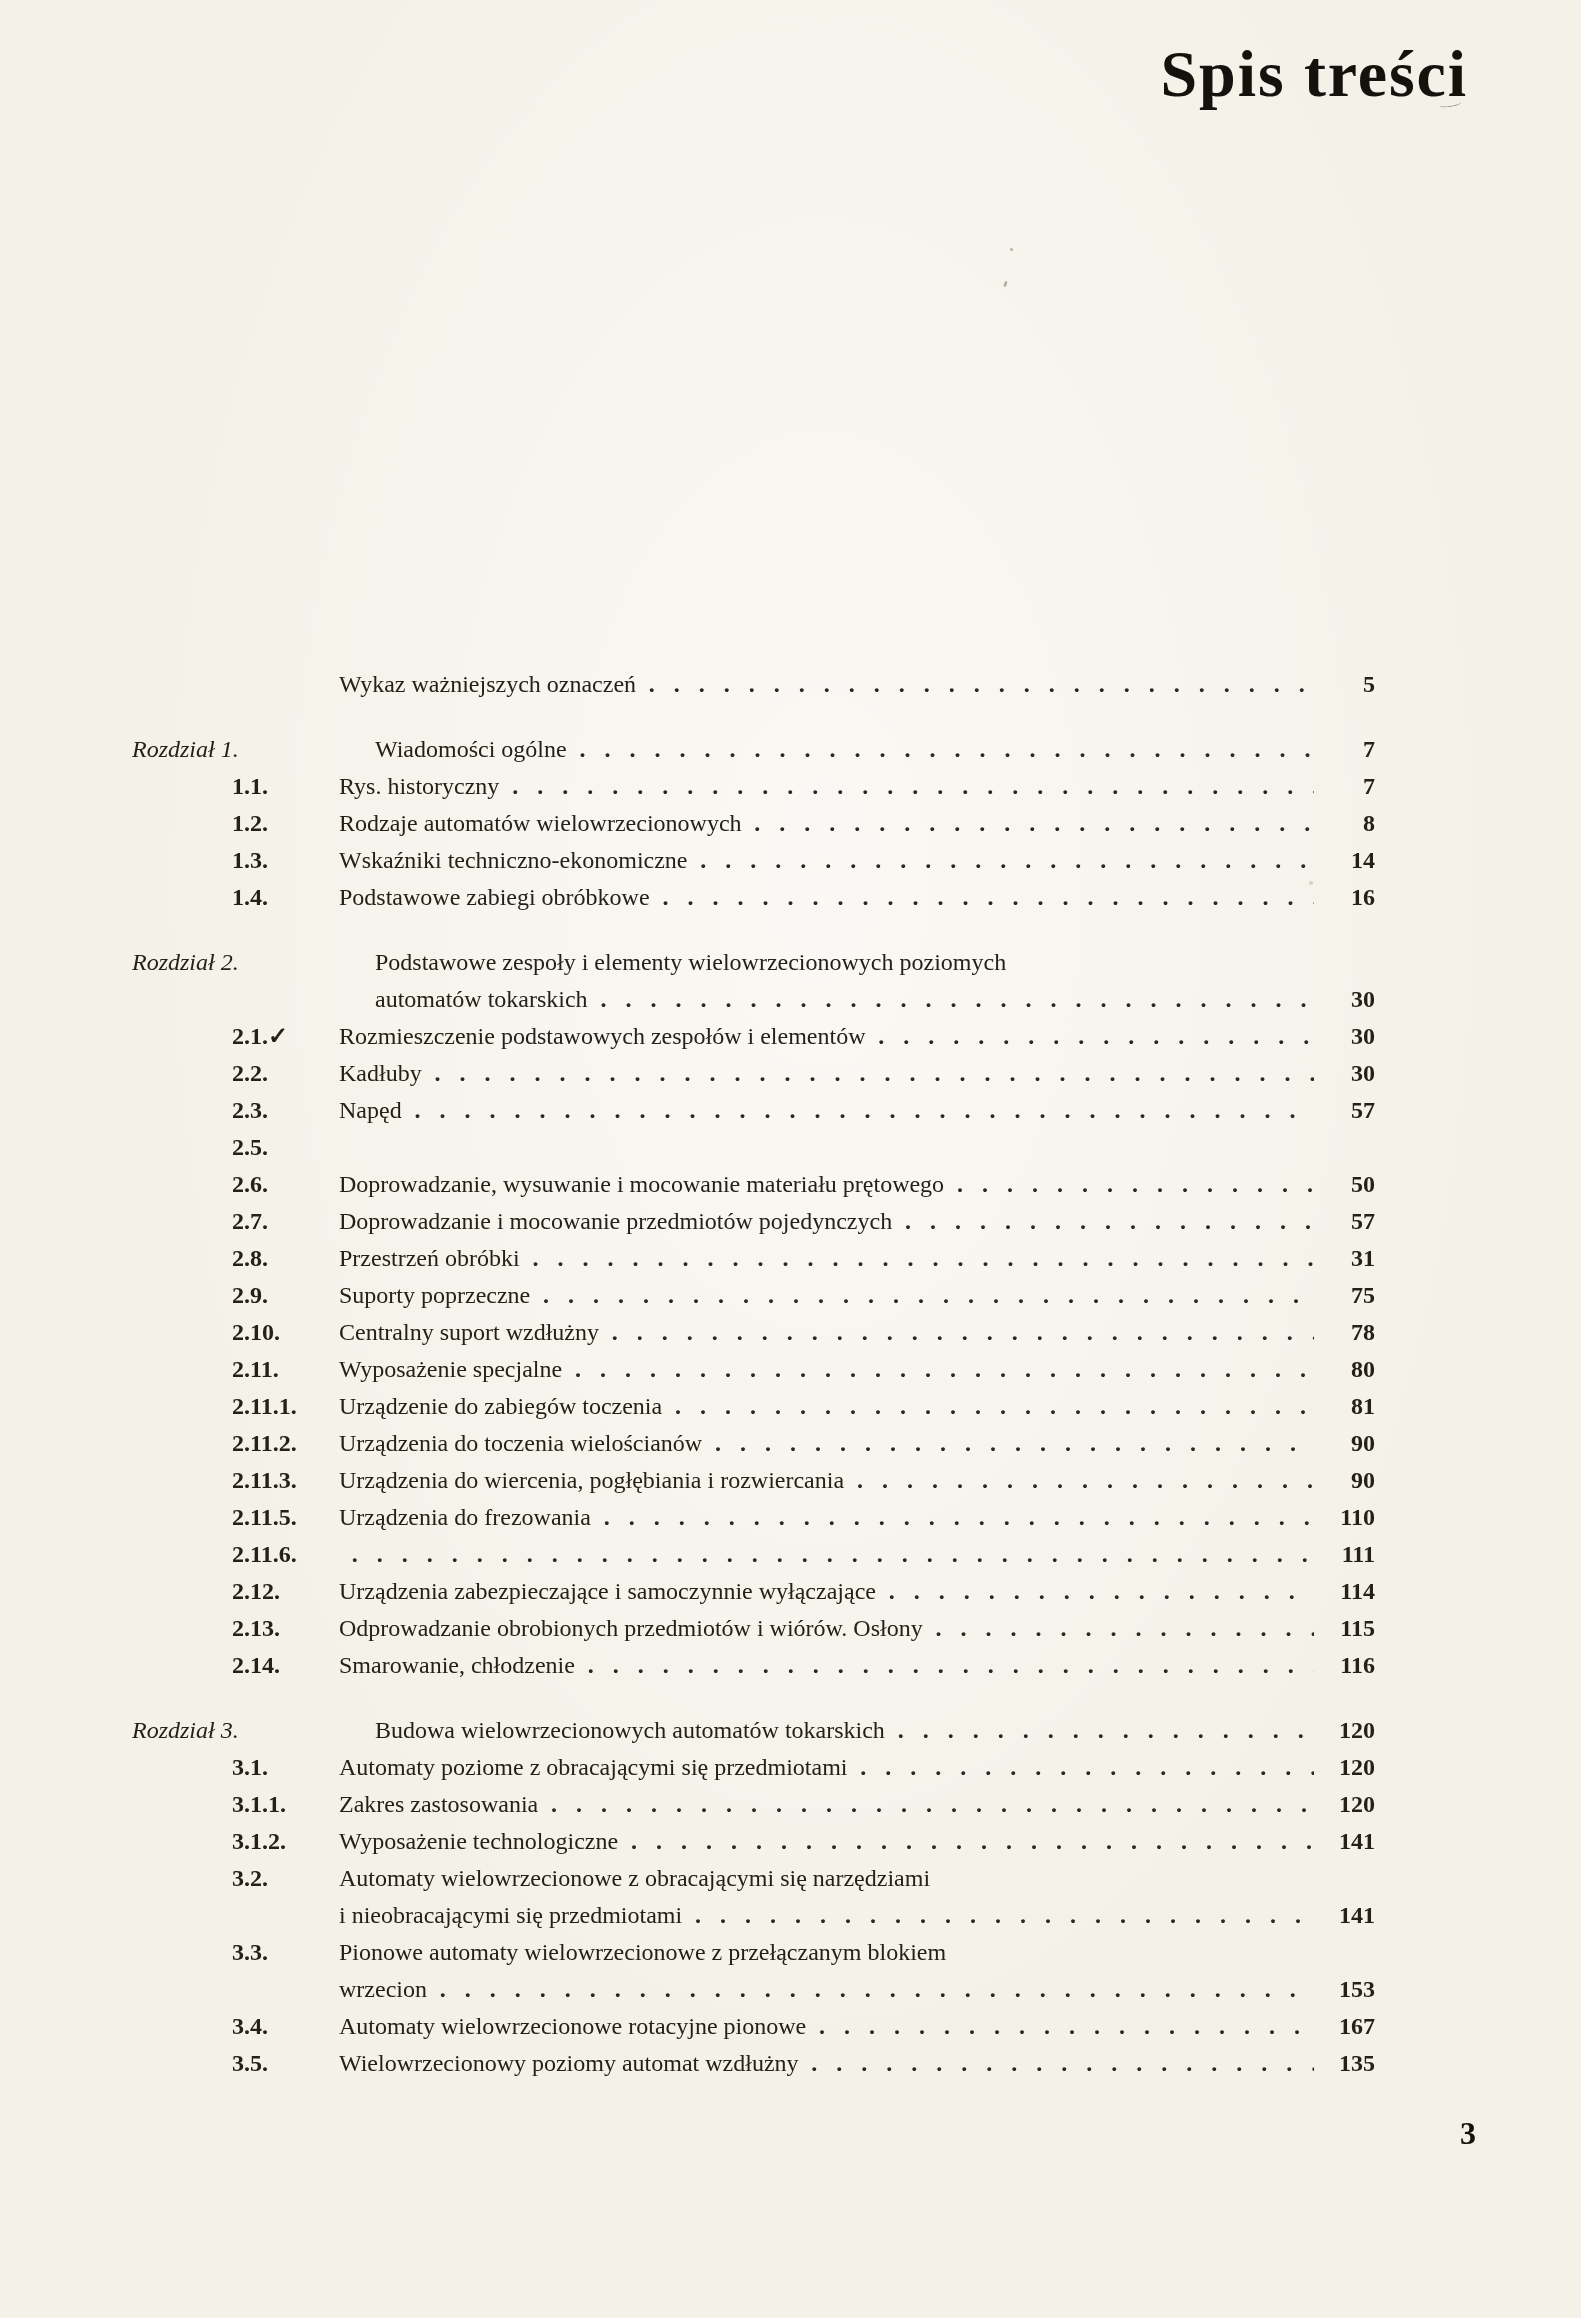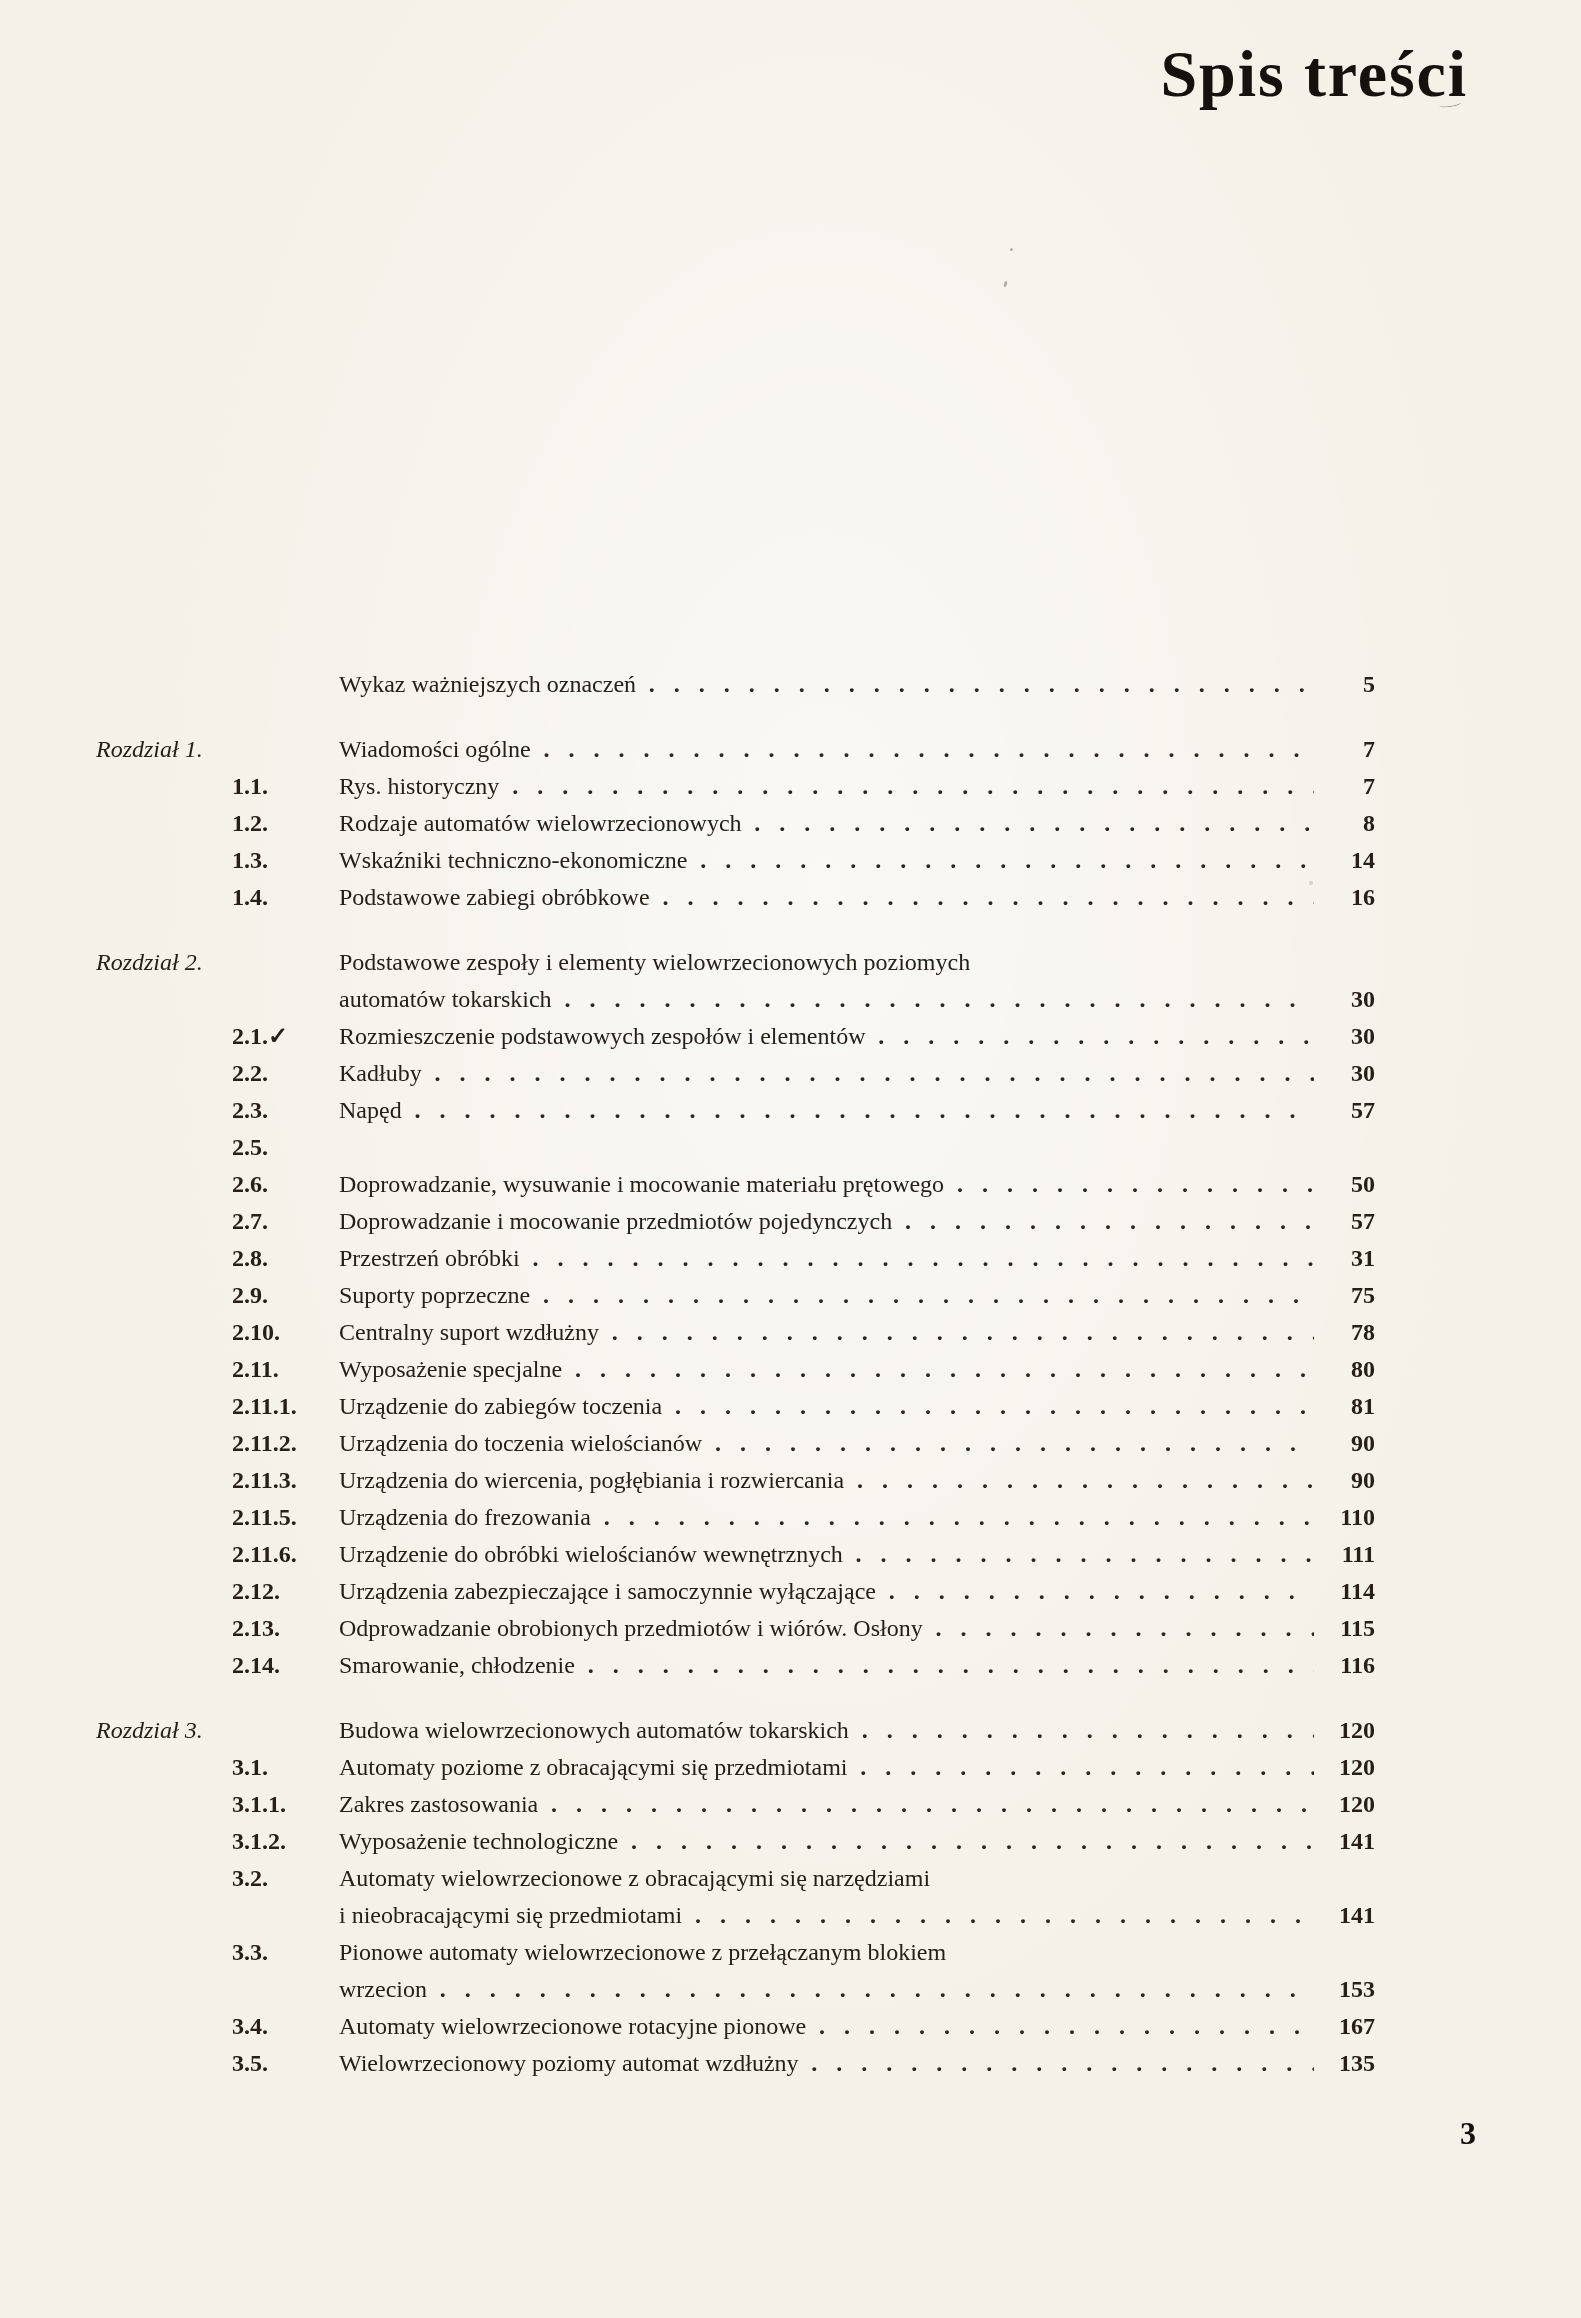--- a/index.html
+++ b/index.html
@@ -45,21 +45,21 @@
     width: 1279px;
     font-size: 24px;
     line-height: 37px;
     color: #262018;
   }
   .row {
     display: flex;
     align-items: flex-start;
     font-family: Liberation Serif, serif;
   }
-  .row.gap { margin-top: 28px; }
+  .row.gap { margin-top: 28px; margin-left: 36px; }
   .chap {
     flex: 0 0 136px;
     font-style: italic;
     white-space: nowrap;
   }
   .num {
     flex: 0 0 107px;
     font-weight: 700;
     white-space: nowrap;
   }
@@ -363,21 +363,20 @@
             <span class="pg">110</span>
           </div>
         </div>
   </div>
 
   <div class="row">
     <span class="chap"></span>
     <span class="num">2.11.6.</span>
     <div class="body">
           <div class="line">
-            <span class="t">Urządzenie do obróbki wielościanów wewnętrznych</span>
             <span class="leader"></span>
             <span class="pg">111</span>
           </div>
         </div>
   </div>
 
   <div class="row">
     <span class="chap"></span>
     <span class="num">2.12.</span>
     <div class="body">

